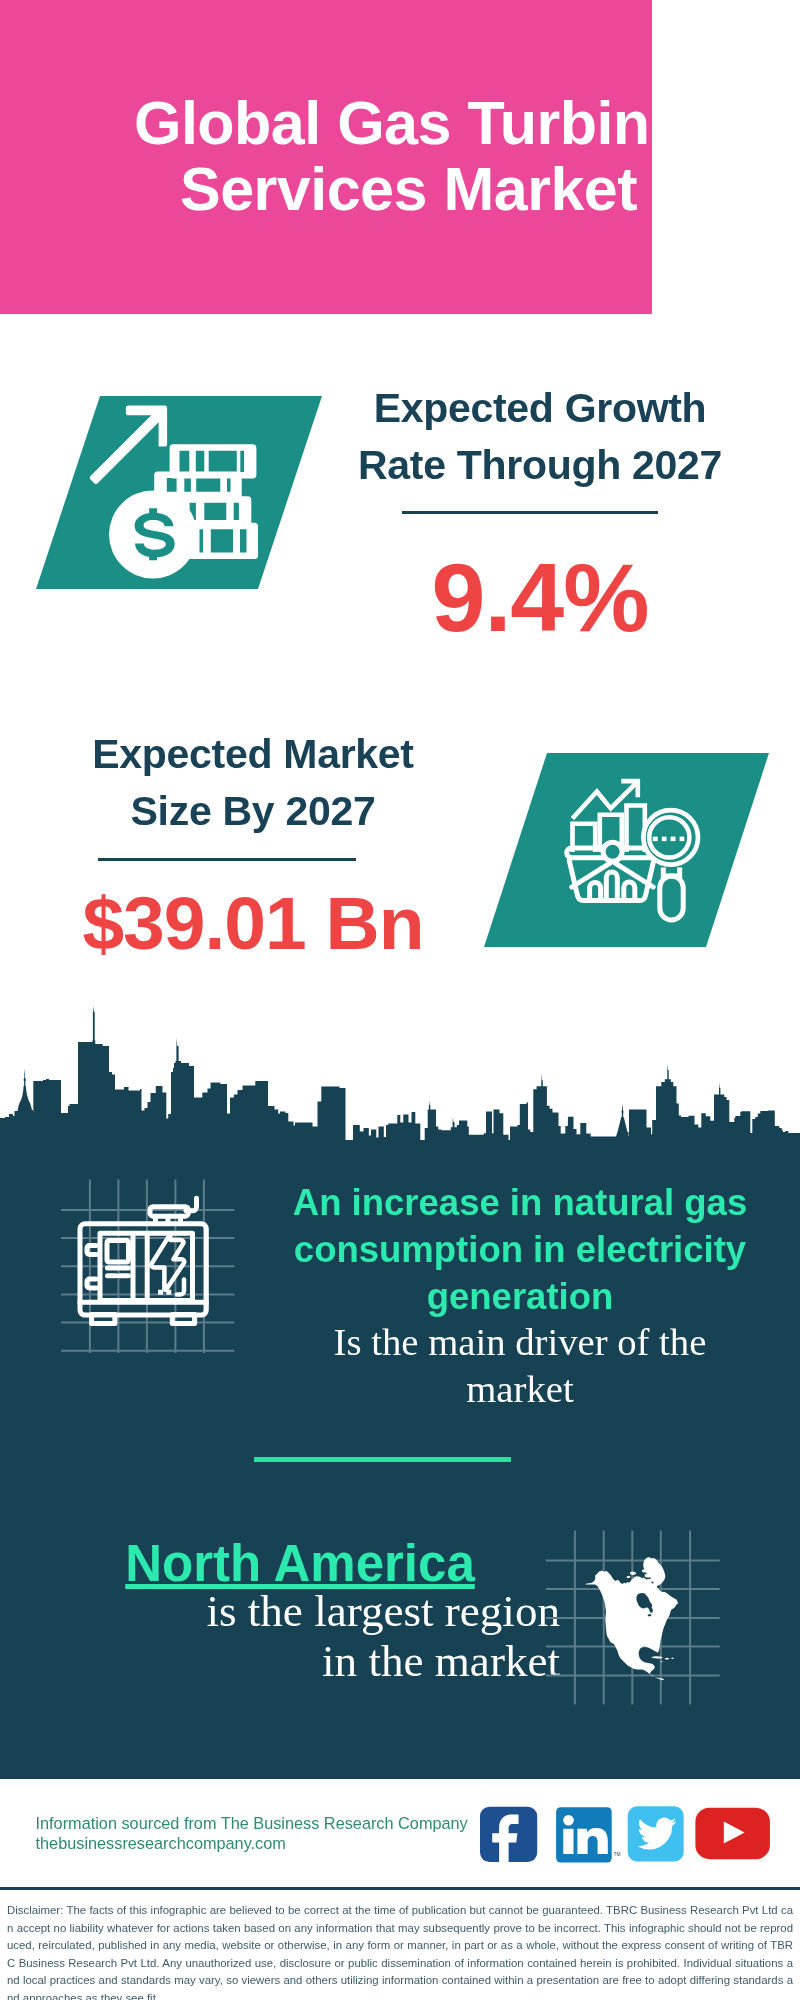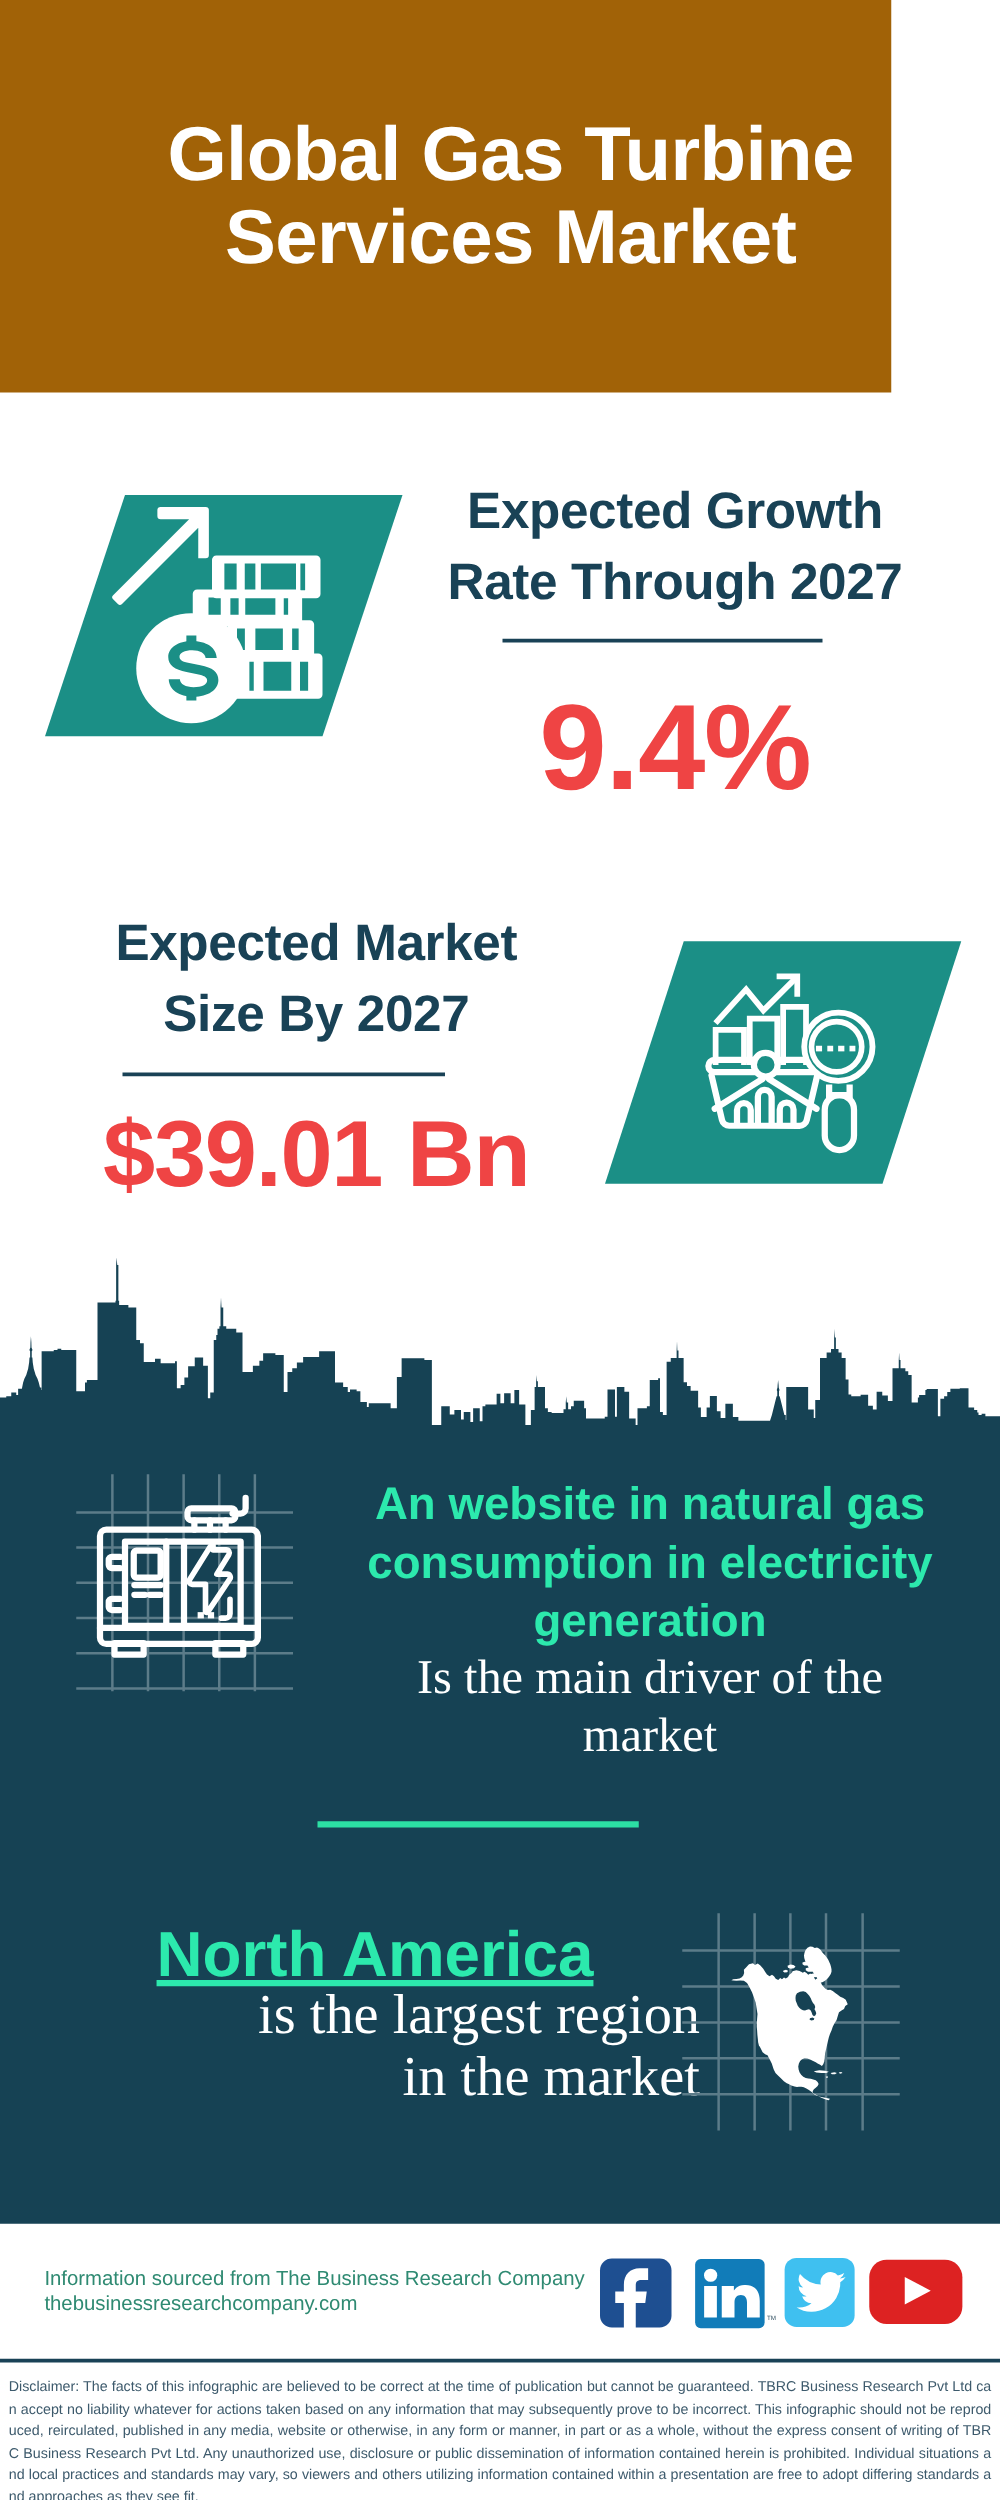--- a/index.html
+++ b/index.html
@@ -1,21 +1,21 @@
 <!DOCTYPE html>
 <html><head>
 <meta charset="utf-8">
 <style>
   * { margin:0; padding:0; box-sizing:border-box; }
   html,body { width:800px; height:2000px; }
   body { font-family:"Liberation Sans", sans-serif; background:#ffffff; }
   .page { position:relative; width:800px; height:2000px; overflow:hidden; background:#fff; }
 
   
-  .header { position:absolute; left:0; top:0; width:713px; height:314px; background:#a16207; }
+  .header { position:absolute; left:0; top:0; width:652px; height:314px; background:#ec4899; }
   .header .title { position:absolute; left:8.5px; top:90px; width:800px; text-align:center; color:#fff;
     font-size:61px; font-weight:bold; line-height:66px; letter-spacing:-0.5px; white-space:pre-line; }
 
   
   .statlabel { position:absolute; color:#194256; font-size:41px; font-weight:bold; line-height:57px;
      text-align:center; letter-spacing:-0.3px; white-space:pre; }
   .rule { position:absolute; background:#194256; height:3px; }
   .statval { position:absolute; color:#ef4444; font-weight:bold; text-align:center; letter-spacing:-1px; }
 
   svg { display:block; overflow:visible; }
@@ -144,21 +144,21 @@
       <path d="M170.5 1239.9 h10.5 a2.5 2.5 0 0 1 2.1 3.8 l-9.6 15.6 h8.2 a2.5 2.5 0 0 1 2.1 3.9 l-17.6 26.4 a1 1 0 0 1 -1.8 -0.6 v-21.5 h-10.6 a2.5 2.5 0 0 1 -2.1 -3.8 l16.6 -26.6 a2.5 2.5 0 0 1 2.1 -1.2 Z" stroke-width="4.5"></path>
       <path d="M184 1279.5 v11.5 a3.5 3.5 0 0 1 -3.5 3.5 h-3.5" stroke-width="4.5"></path>
     </g>
     <g fill="#ffffff">
       <rect x="158.1" y="1289.7" width="5" height="5"></rect>
       <rect x="166.3" y="1289.7" width="5" height="5"></rect>
     </g>
   </svg>
 
   <div class="fact" style="left:260px;top:1161px;width:520px">
-    <div class="hl">An website in natural gas
+    <div class="hl">An increase in natural gas
 consumption in electricity
 generation</div>
     <div class="rs">Is the main driver of the
 market</div>
   </div>
   <div class="greenrule" style="left:254px;top:1457px;width:257px"></div>
 
   <div class="fact fact2" style="left:40px;top:1521px;width:520px">
     <div class="hl">North America</div>
     <div class="rs">is the largest region

